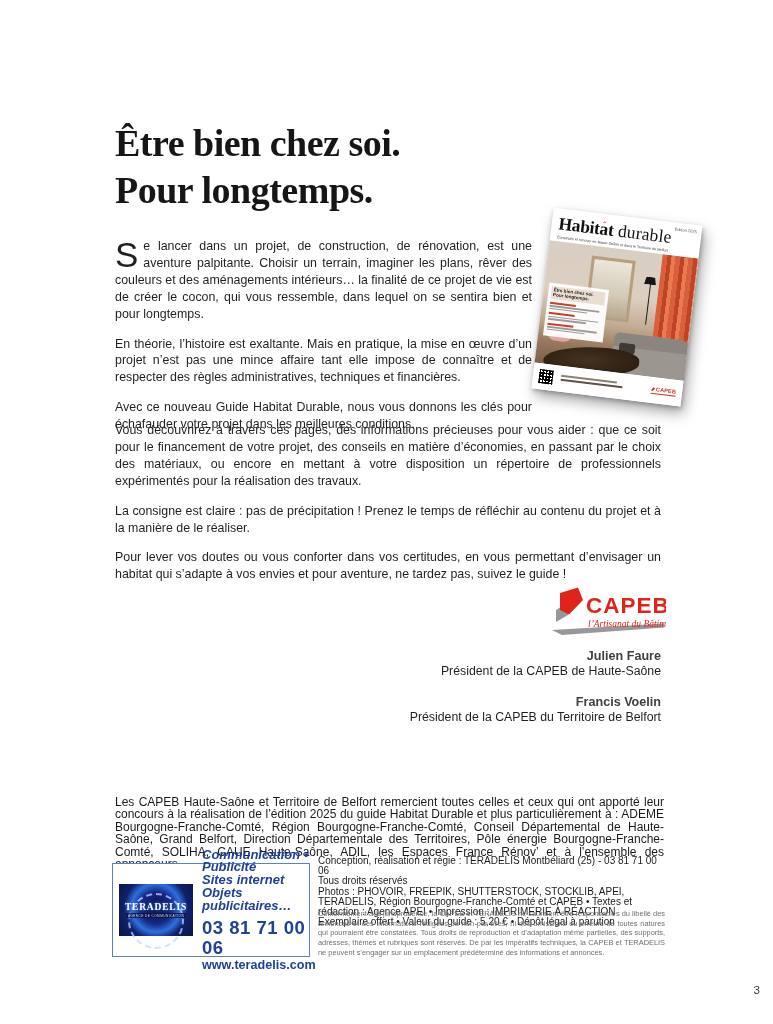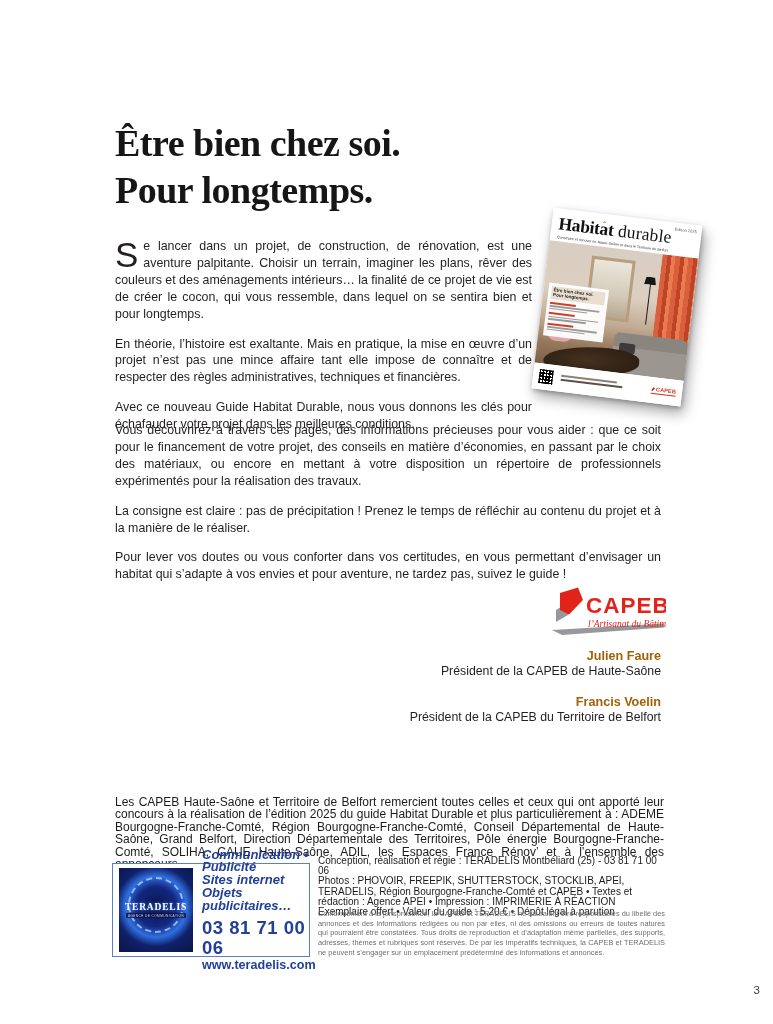--- a/index.html
+++ b/index.html
@@ -83,36 +83,36 @@
   .cover-capeb::before { content:""; display:inline-block; width:4px; height:4px; margin-right:1px;
     background:#d02c1e; clip-path:polygon(0 100%,60% 0,100% 40%,40% 100%); }
   .cover-capeb::after { content:""; display:block; height:1.2px; background:#d02c1e; margin-top:0.8px; }
 
   
   .capeb { position:absolute; left:548px; top:585px; width:118px; height:56px; }
 
   
   .signatures { position:absolute; left:115px; top:648px; width:546px; text-align:right; }
   .sig { margin-bottom:15px; }
-  .sig-name { font-weight:700; font-size:12.6px; line-height:16px; color:#a16207; }
+  .sig-name { font-weight:700; font-size:12.6px; line-height:16px; color:#404040; }
   .sig-role { font-size:12.3px; line-height:15px; color:#231f20; }
 
   
   .ack {
     position:absolute; left:115px; top:796px; width:549px;
     font-size:12px; line-height:12.4px; text-align:justify; color:#1b1b1b;
   }
 
   
   .ad-box {
     position:absolute; left:112px; top:863px; width:198px; height:94px;
     border:1.5px solid #5b7fc4; background:#fff; display:flex; align-items:center; padding:6px;
   }
   .ad-logo {
-    position:relative; width:74px; height:84px; flex:0 0 auto;
+    position:relative; width:74px; height:52px; flex:0 0 auto;
     background:radial-gradient(circle at 50% 46%, #0a1550 0%, #13277e 34%, #2f6fe0 52%, #10216b 68%, #0a1445 100%);
     display:flex; flex-direction:column; align-items:center; justify-content:center;
   }
   .ad-ring { position:absolute; top:9px; left:9px; width:56px; height:56px; border-radius:50%;
     border:2px dashed rgba(190,215,255,0.75); }
   .ad-logo-name { position:relative; color:#fff; font-family:"Liberation Serif", serif;
     font-weight:700; font-size:9.5px; letter-spacing:0.8px; text-shadow:0 0 3px #4d8cff; }
   .ad-logo-sub { position:relative; color:#cdd9f5; font-size:3.2px; letter-spacing:0.4px;
     background:rgba(10,18,70,0.8); padding:0.5px 2px; margin-top:1px; }
   .ad-text { margin-left:9px; color:#21409a; }
@@ -228,20 +228,21 @@
       <div class="ad-line">Communication • Publicité</div>
       <div class="ad-line">Sites internet</div>
       <div class="ad-line">Objets publicitaires…</div>
       <div class="ad-phone">03 81 71 00 06</div>
       <div class="ad-web">www.teradelis.com</div>
     </div>
   </div>
 
   <div class="colophon">
     <div>Conception, réalisation et régie : TERADELIS Montbéliard (25) - 03 81 71 00 06</div>
+    <div>Tous droits réservés</div>
     <div>Photos : PHOVOIR, FREEPIK, SHUTTERSTOCK, STOCKLIB, APEI, TERADELIS,  Région Bourgogne-Franche-Comté et CAPEB • Textes et rédaction : Agence APEI • Impression : IMPRIMERIE À RÉACTION</div>
     <div>Exemplaire offert • Valeur du guide : 5,20 € • Dépôt légal à parution</div>
   </div>
 
   <p class="legal">Conformément à la jurisprudence, la CAPEB et TERADELIS ne sauraient être responsables du libellé des annonces et des informations rédigées ou non par elles, ni des omissions ou erreurs de toutes natures qui pourraient être constatées. Tous droits de reproduction et d’adaptation même partielles, des supports, adresses, thèmes et rubriques sont réservés. De par les impératifs techniques, la CAPEB et TERADELIS ne peuvent s’engager sur un emplacement prédéterminé des informations et annonces.</p>
 
   <div class="pagenum">3</div>
 
 </div>
 

